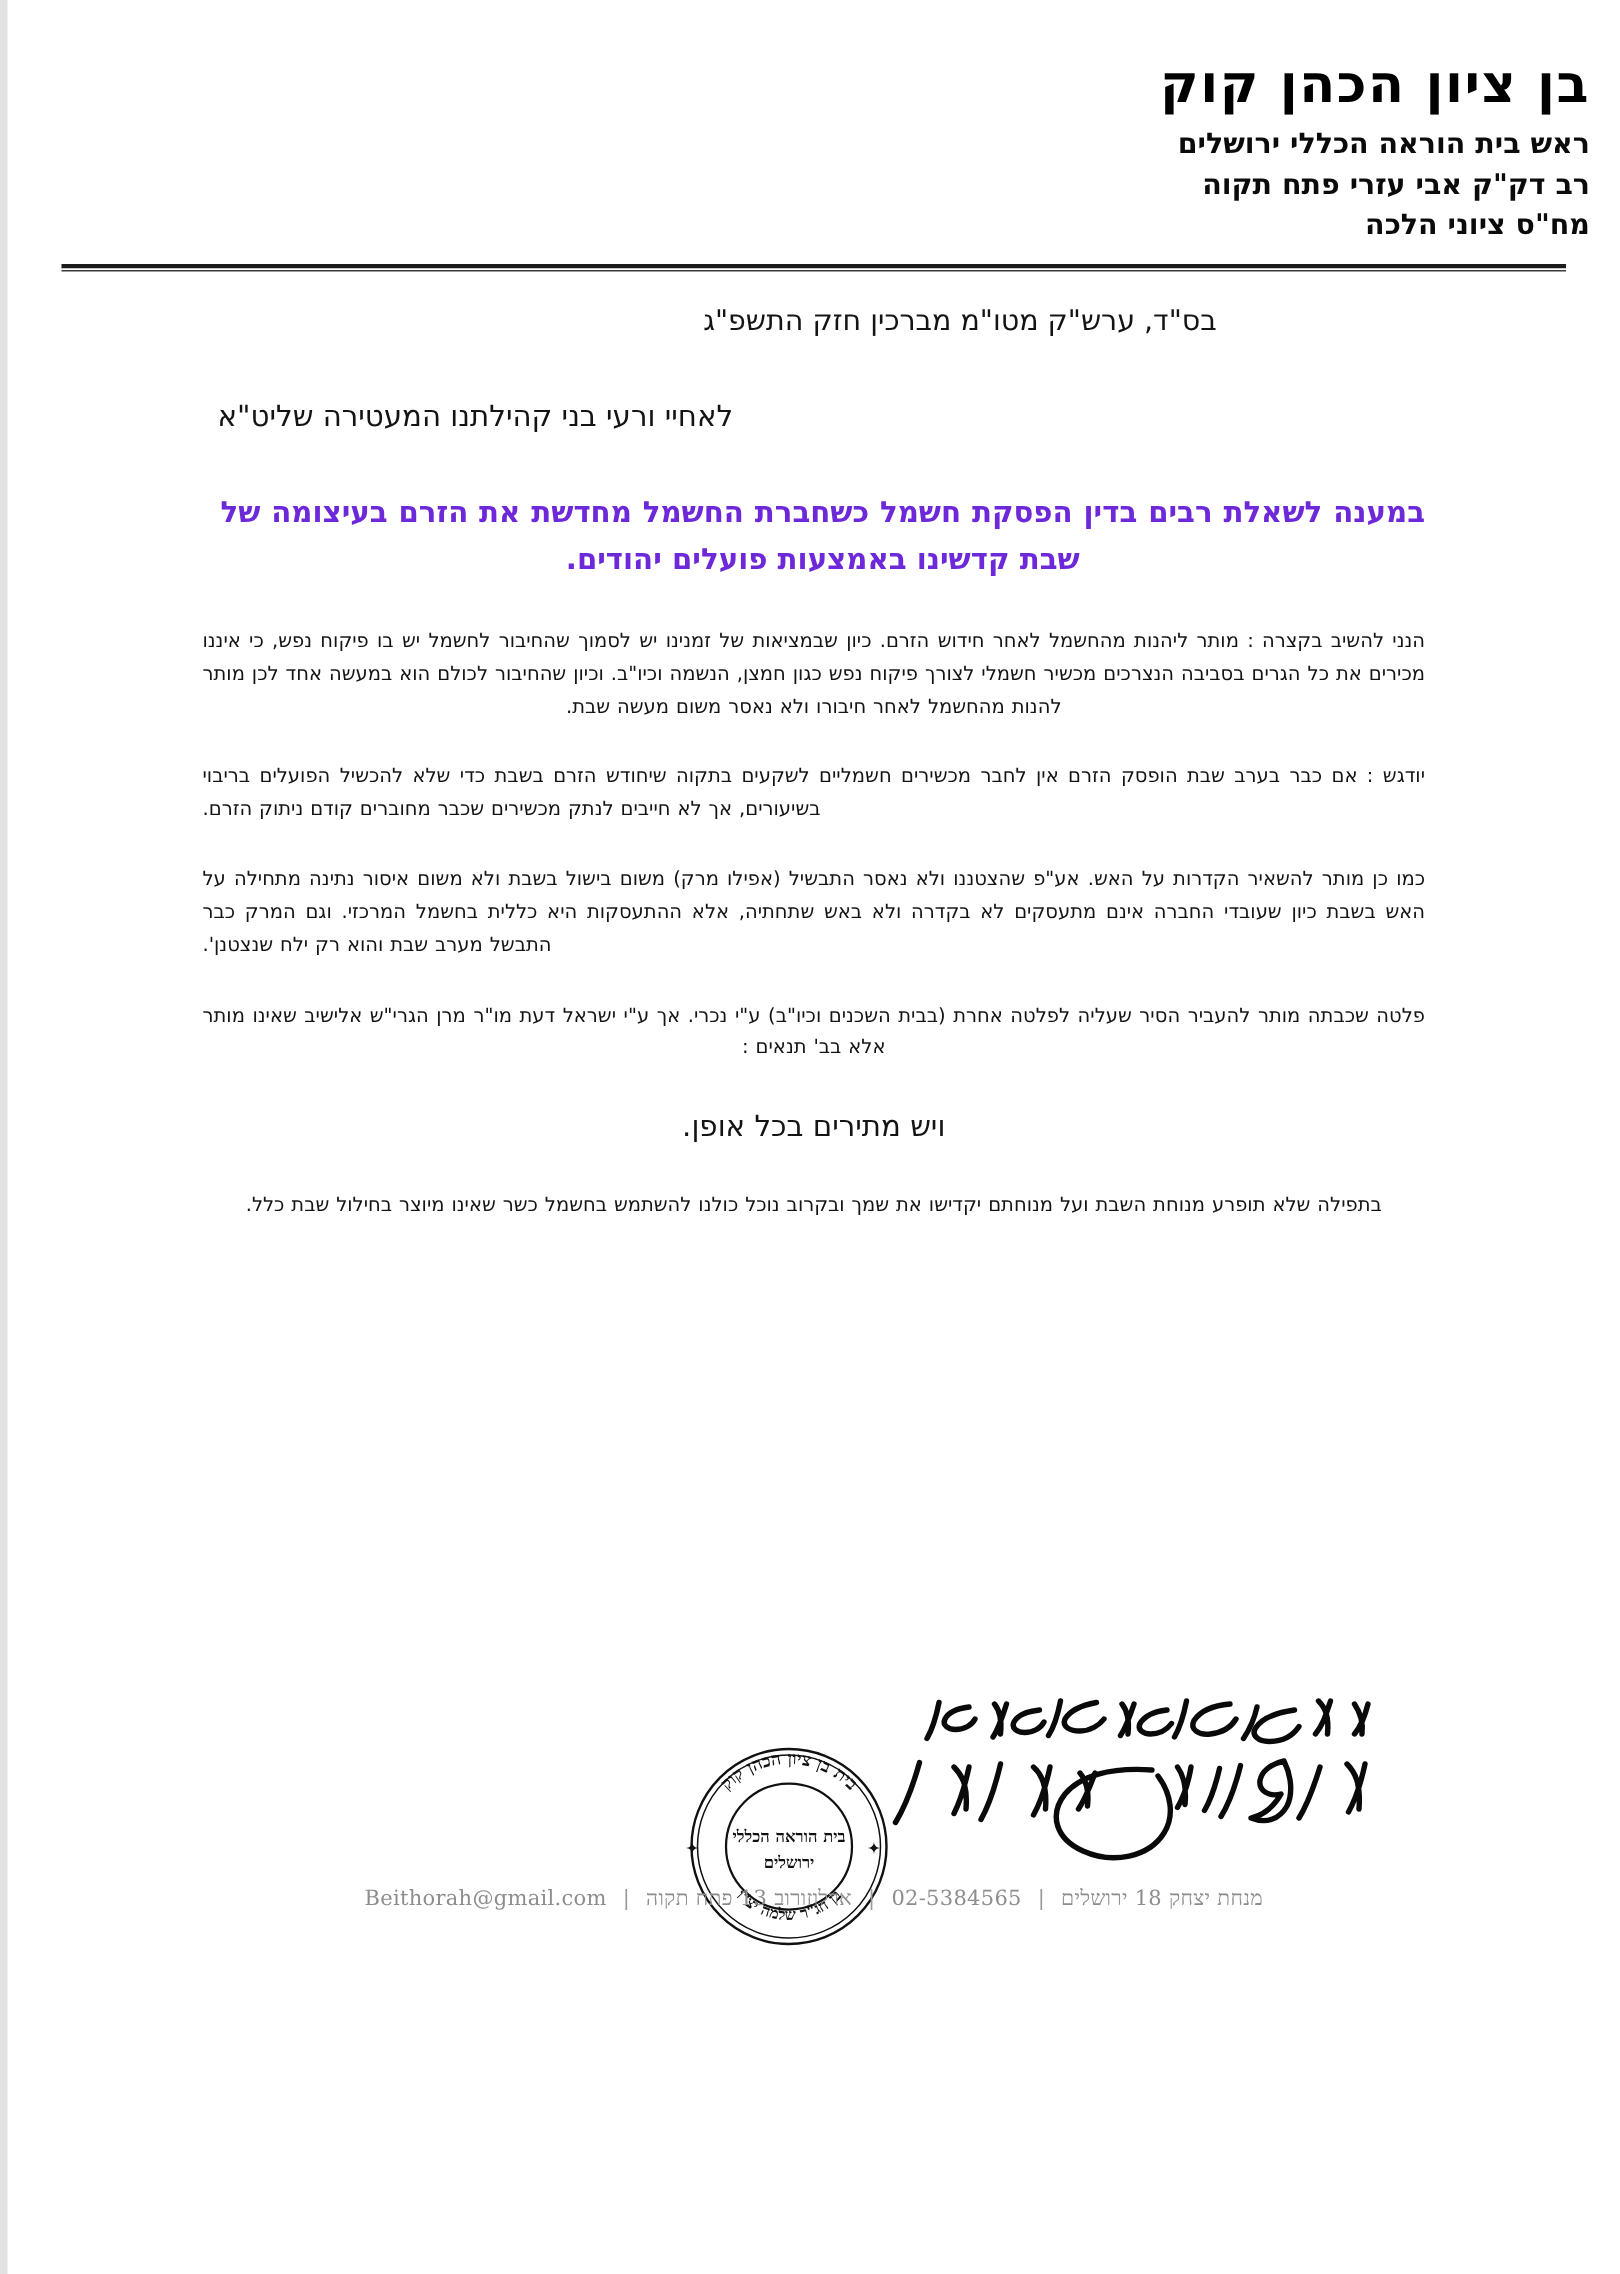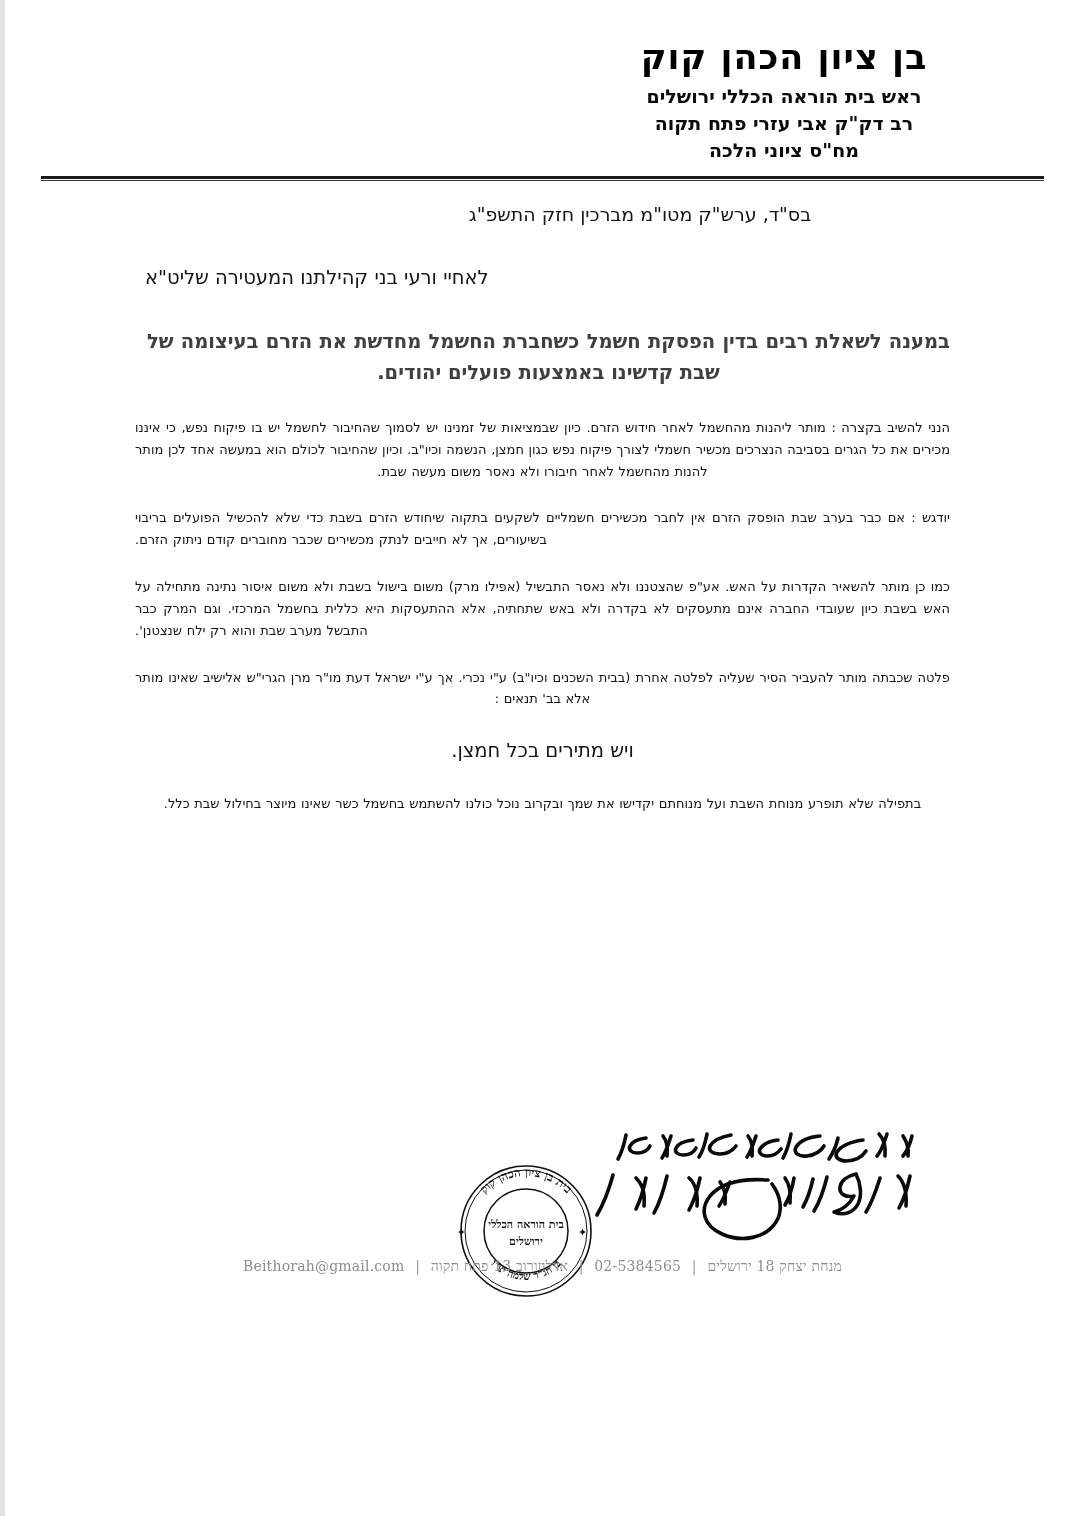--- a/index.html
+++ b/index.html
@@ -18,23 +18,23 @@
     box-sizing: border-box;
     border-left: 5px solid #e2e2e2;
     font-family: "DejaVu Sans", sans-serif;
     color: #111111;
   }
 
   
   .letterhead {
     position: absolute;
     top: 38px;
-    right: 36px;
+    right: 20px;
     width: 520px;
-    text-align: center;
+    text-align: right;
     direction: rtl;
   }
   .lh-name {
     font-family: "DejaVu Sans", sans-serif;
     font-weight: 700;
     font-size: 35px;
     letter-spacing: 1px;
     line-height: 1.12;
     color: #000000;
     margin: 0 0 6px 0;
@@ -95,21 +95,21 @@
     color: #141414;
     text-align: left;
     margin: 0 0 34px 0;
     padding-left: 10px;
   }
 
   .subject {
     font-size: 19.5px;
     font-weight: 700;
     line-height: 1.62;
-    color: #404040;
+    color: #6d28d9;
     text-align: justify;
     text-align-last: center;
     margin: 0 0 28px 12px;
   }
 
   p.para {
     font-size: 13px;
     line-height: 1.68;
     color: #141414;
     text-align: justify;
@@ -202,21 +202,21 @@
 
     <div class="salutation">לאחיי ורעי בני קהילתנו המעטירה שליט"א</div>
 
     <div class="subject">במענה לשאלת רבים בדין הפסקת חשמל כשחברת החשמל מחדשת את הזרם בעיצומה של שבת קדשינו באמצעות פועלים יהודים.</div>
 
     <p class="para para-center-last">הנני להשיב בקצרה : מותר ליהנות מהחשמל לאחר חידוש הזרם. כיון שבמציאות של זמנינו יש לסמוך שהחיבור לחשמל יש בו פיקוח נפש, כי איננו מכירים את כל הגרים בסביבה הנצרכים מכשיר חשמלי לצורך פיקוח נפש כגון חמצן, הנשמה וכיו"ב. וכיון שהחיבור לכולם הוא במעשה אחד לכן מותר להנות מהחשמל לאחר חיבורו ולא נאסר משום מעשה שבת.</p>
     <p class="para">יודגש : אם כבר בערב שבת הופסק הזרם אין לחבר מכשירים חשמליים לשקעים בתקוה שיחודש הזרם בשבת כדי שלא להכשיל הפועלים בריבוי בשיעורים, אך לא חייבים לנתק מכשירים שכבר מחוברים קודם ניתוק הזרם.</p>
     <p class="para">כמו כן מותר להשאיר הקדרות על האש. אע"פ שהצטננו ולא נאסר התבשיל (אפילו מרק) משום בישול בשבת ולא משום איסור נתינה מתחילה על האש בשבת כיון שעובדי החברה אינם מתעסקים לא בקדרה ולא באש שתחתיה, אלא ההתעסקות היא כללית בחשמל המרכזי. וגם המרק כבר התבשל מערב שבת והוא רק ילח שנצטנן'.</p>
     <p class="para para-center-last">פלטה שכבתה מותר להעביר הסיר שעליה לפלטה אחרת (בבית השכנים וכיו"ב) ע"י נכרי. אך ע"י ישראל דעת מו"ר מרן הגרי"ש אלישיב שאינו מותר אלא בב' תנאים :</p>
 
-    <p class="short-line">ויש מתירים בכל חמצן.</p>
+    <p class="short-line">ויש מתירים בכל אופן.</p>
 
     <p class="para para-center-last">בתפילה שלא תופרע מנוחת השבת ועל מנוחתם יקדישו את שמך ובקרוב נוכל כולנו להשתמש בחשמל כשר שאינו מיוצר בחילול שבת כלל.</p>
   </div>
 
   <div class="sig-area">
     <svg class="sig-svg" viewBox="0 0 340 120" xmlns="http://www.w3.org/2000/svg">
       <g fill="none" stroke="#0a0a0a" stroke-width="3.6" stroke-linecap="round" stroke-linejoin="round">
 
         <path d="M332 14 c-2 8 -4 14 -9 20 M323 14 c4 6 6 12 5 20"></path>
         <path d="M307 12 c-3 9 -5 16 -10 22 M299 12 c5 5 7 11 6 22"></path>

